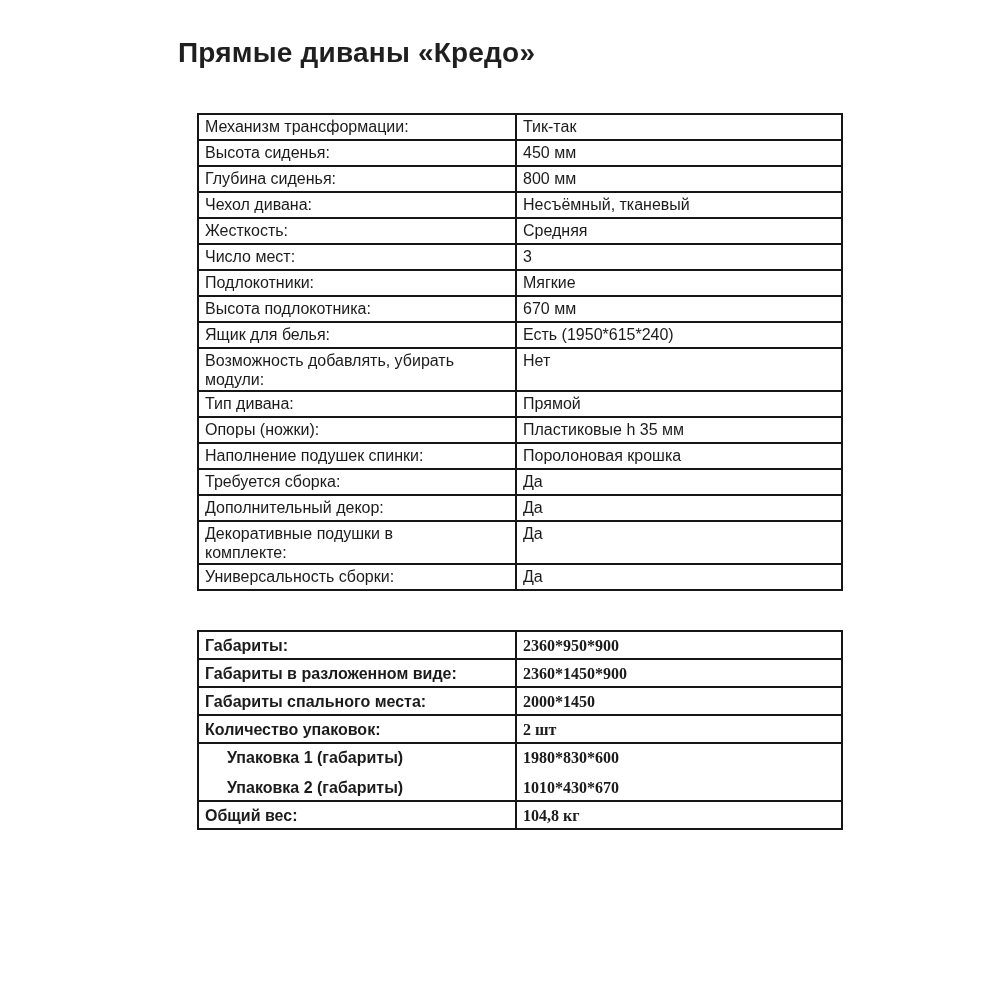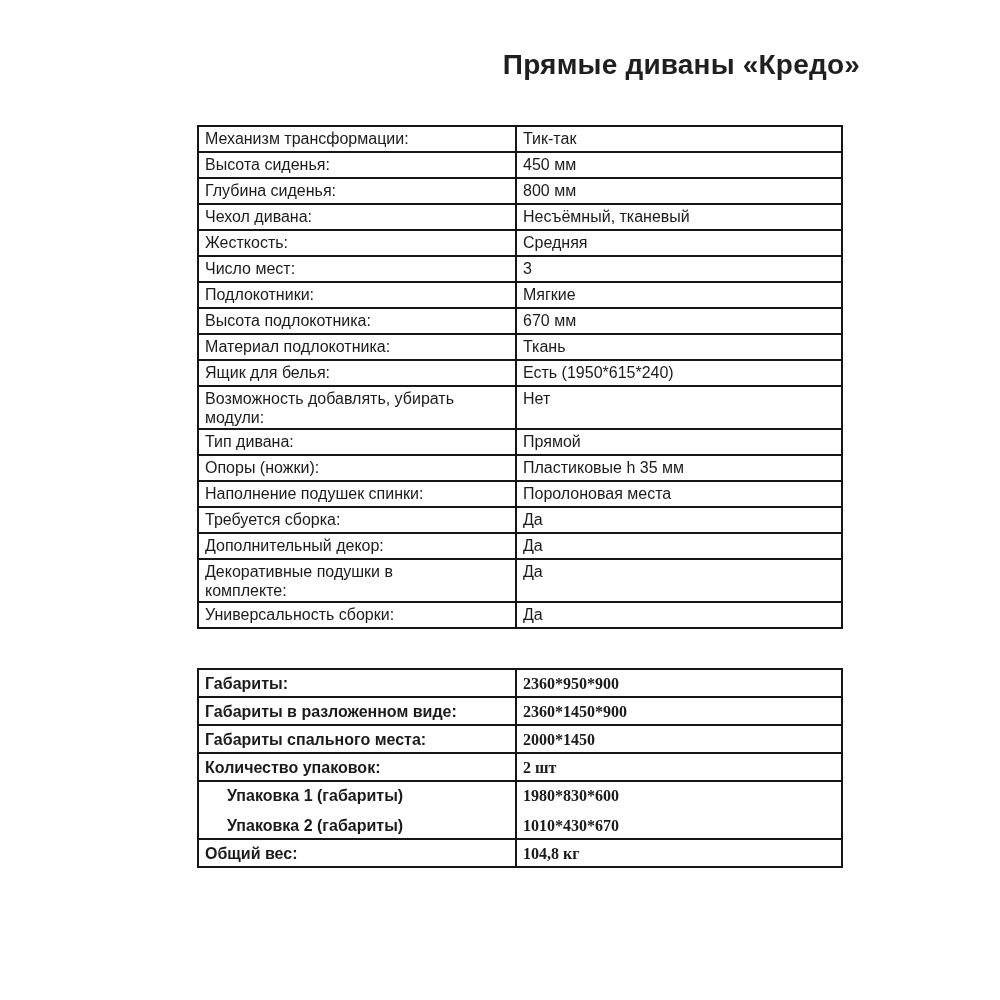--- a/index.html
+++ b/index.html
@@ -12,23 +12,23 @@
     font-family: "Liberation Sans", sans-serif;
     color: #1b1b1b;
   }
   .page {
     width: 1000px;
     height: 1000px;
     background: #fff;
     position: relative;
   }
   h1.title {
-    margin: 48px 0 0 178px;
+    margin: 36px 0 0 178px;
     width: 682px;
-    text-align: right;
+    text-align: left;
     font-size: 28px;
     line-height: 34px;
     font-weight: 700;
     color: #1f1f1f;
     letter-spacing: 0.2px;
   }
   table.spec, table.dims {
     border-collapse: collapse;
     margin-left: 197px;
     width: 644px;
@@ -110,26 +110,20 @@
           <td>Мягкие</td>
         </tr>
         <tr>
           <td>
             <span class="lbl">Высота подлокотника:</span>
           </td>
           <td>670 мм</td>
         </tr>
         <tr>
           <td>
-            <span class="lbl">Материал подлокотника:</span>
-          </td>
-          <td>Ткань</td>
-        </tr>
-        <tr>
-          <td>
             <span class="lbl">Ящик для белья:</span>
           </td>
           <td>Есть (1950*615*240)</td>
         </tr>
         <tr>
           <td>
             <span class="lbl">Возможность добавлять, убирать модули:</span>
           </td>
           <td>Нет</td>
         </tr>
@@ -142,21 +136,21 @@
         <tr>
           <td>
             <span class="lbl">Опоры (ножки):</span>
           </td>
           <td>Пластиковые h 35 мм</td>
         </tr>
         <tr>
           <td>
             <span class="lbl">Наполнение подушек спинки:</span>
           </td>
-          <td>Поролоновая места</td>
+          <td>Поролоновая крошка</td>
         </tr>
         <tr>
           <td>
             <span class="lbl">Требуется сборка:</span>
           </td>
           <td>Да</td>
         </tr>
         <tr>
           <td>
             <span class="lbl">Дополнительный декор:</span>

